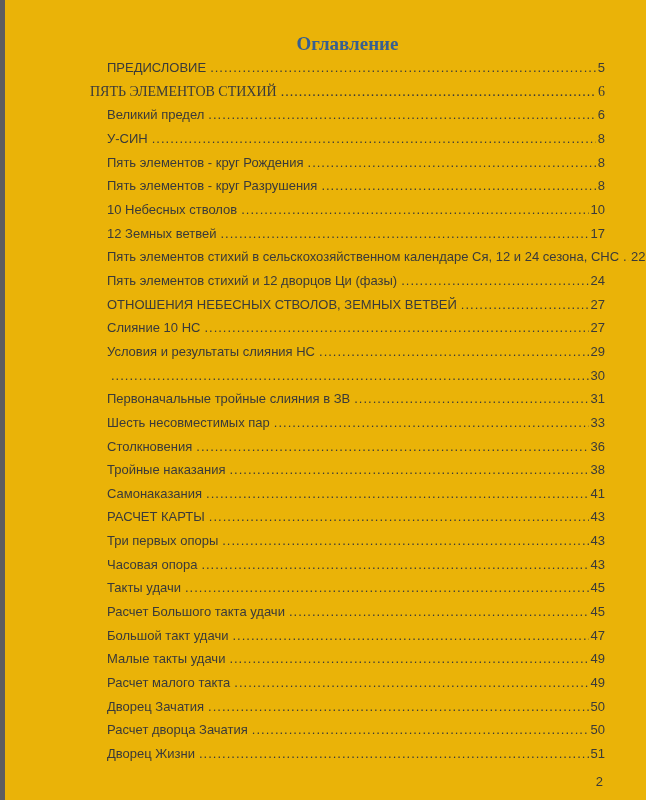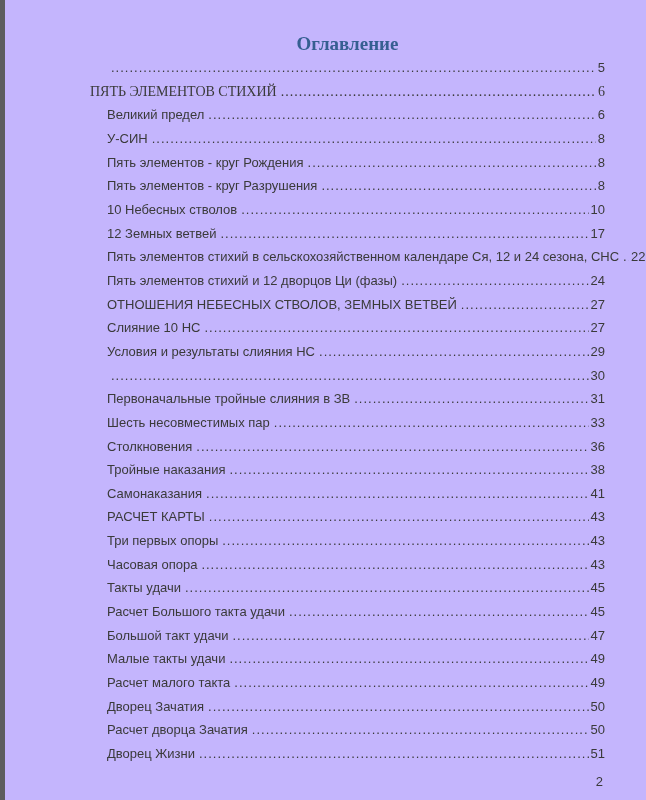--- a/index.html
+++ b/index.html
@@ -6,21 +6,21 @@
   html, body {
     width: 646px; height: 800px;
     background: #ffffff;
     font-family: "Liberation Sans", sans-serif;
     color: #3a3a3a;
     overflow: hidden;
   }
   .page {
     position: relative;
     width: 646px; height: 800px;
-    background: #c4b5fd;
+    background: #eab308;
   }
   .left-edge {
     position: absolute;
     left: 0; top: 0;
     width: 5px; height: 800px;
     background: #5d5d5f;
   }
   .doc {
     position: absolute;
     left: 90px; top: 33px;
@@ -71,20 +71,21 @@
 </head>
 <body>
 
 <div class="page">
   <div class="left-edge"></div>
 
   <div class="doc">
     <div class="toc-title" style="color: rgb(54, 95, 145);">Оглавление</div>
     <div class="toc-list">
         <div class="toc-row l2">
+    <span class="toc-label">ПРЕДИСЛОВИЕ</span>
     <span class="toc-leader">............................................................................................................................................................................................................................................................................................................</span>
     <span class="toc-page">5</span>
   </div>
         <div class="toc-row l1">
     <span class="toc-label">ПЯТЬ ЭЛЕМЕНТОВ СТИХИЙ</span>
     <span class="toc-leader">............................................................................................................................................................................................................................................................................................................</span>
     <span class="toc-page">6</span>
   </div>
         <div class="toc-row l2">
     <span class="toc-label">Великий предел</span>

